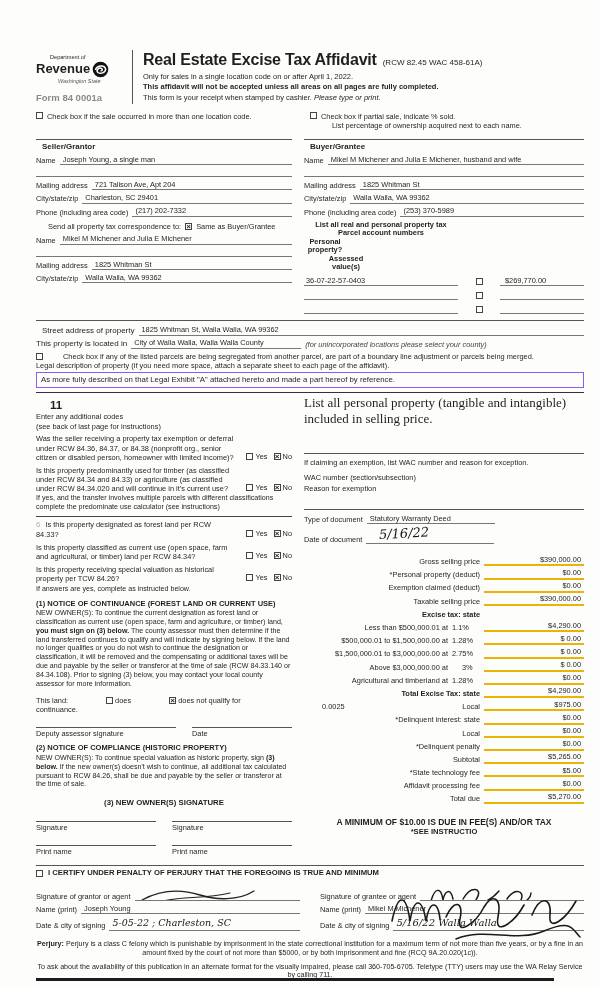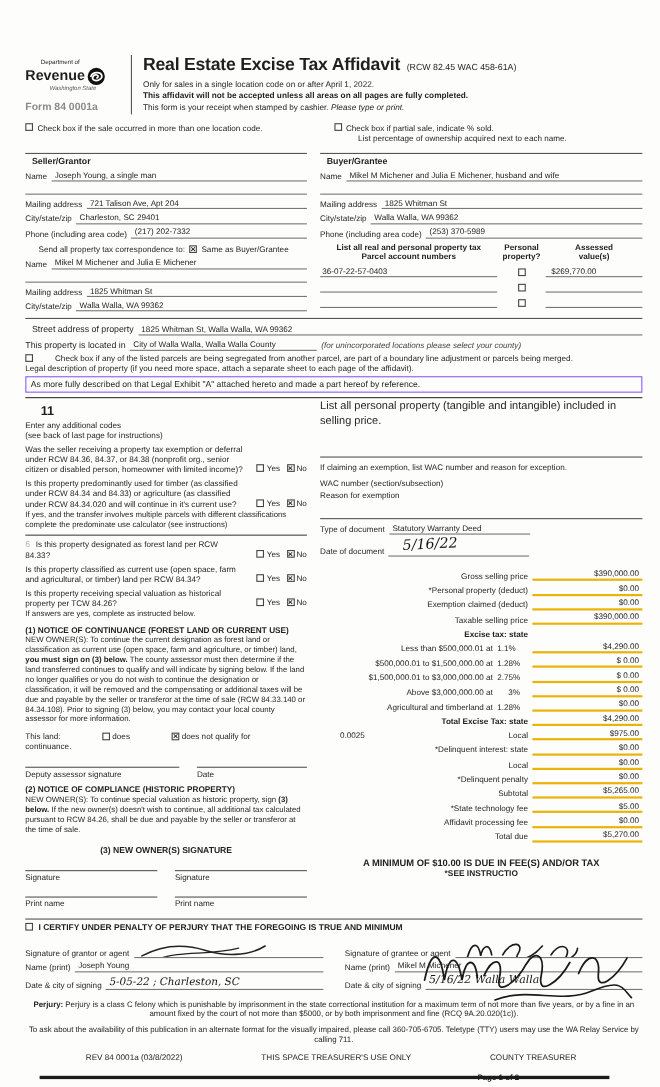--- a/index.html
+++ b/index.html
@@ -2,21 +2,21 @@
 <html><head>
 <meta charset="utf-8">
 <style>
   * { box-sizing: border-box; }
   html,body { margin:0; padding:0; }
   body {
     width:600px; height:988px; background:#fdfdfc;
     font-family:"Liberation Sans", sans-serif; color:#1f1f1f;
     font-size:7.4px; line-height:1.25; position:relative; overflow:hidden;
   }
-  .page { padding:50px 16px 0 23px; height:100%; position:relative; }
+  .page { padding:50px 16px 0 36px; height:100%; position:relative; }
 
   
   .hdr { display:flex; }
   .logo { width:96px; padding-top:4px; flex-shrink:0; }
   .dept-small { font-size:5.6px; margin-left:14px; }
   .revenue-row { display:flex; align-items:center; gap:2px; }
   .revenue { font-size:13px; font-weight:bold; }
   .wastate { font-size:5.4px; font-style:italic; color:#555; margin-left:22px; }
   .formno { font-size:9.5px; font-weight:bold; color:#8a8a8a; margin-top:7px; }
   .titleblk { border-left:1.5px solid #555; padding-left:10px; flex:1; }
@@ -42,21 +42,21 @@
   .colL { width:256px; flex-shrink:0; }
   .colR { flex:1; }
   .sect-top { border-top:1px solid #555; padding-top:2px; }
   .sect-title { font-weight:bold; font-size:8px; margin-left:6px; }
   .fr { display:flex; align-items:flex-end; margin-top:2.2px; min-height:11px; }
   .fr .lbl { white-space:nowrap; margin-right:4px; }
   .uv { flex:1; border-bottom:1px solid #777; padding:0 3px 0.5px; white-space:nowrap; overflow:hidden; }
   .blankline { border-bottom:1px solid #777; height:10px; margin-top:2px; }
   .corr { margin:5px 0 3px; display:flex; gap:4px; align-items:center; padding-left:12px; }
 
-  .ptable-hdr { display:flex; font-weight:bold; text-align:center; margin-top:4px; line-height:1.15; }
+  .ptable-hdr { display:flex; font-weight:bold; text-align:center; margin-top:4px; line-height:1.15;flex-direction:column; }
   .pc1 { width:55%; } .pc2 { width:15%; } .pc3 { width:30%; }
   .prow { display:flex; align-items:flex-end; margin-top:3.5px; min-height:10.5px; }
   .prow .pn { width:55%; border-bottom:1px solid #777; padding:0 2px; }
   .prow .pp { width:15%; text-align:center; }
   .prow .pv { width:30%; border-bottom:1px solid #777; padding:0 5px; }
 
   
   .street { border-top:1px solid #555; margin-top:6px; padding-top:3px; }
   .seg { display:flex; gap:20px; margin-top:2.5px; align-items:center; }
   .legalbox { border:1px solid #8b5cf6; padding:2px 4px; margin-top:2px; font-size:7.8px; }
@@ -73,21 +73,21 @@
   .marker6 { color:#b5b5b5; font-size:8px; margin-right:5px; }
   .noticet { font-weight:bold; font-size:7.5px; margin-top:5px; }
   .para { font-size:7.1px; margin-top:1px; }
   .landrow { display:flex; margin-top:7px; gap:6px; }
   .landrow .gap { width:26px; }
   .sigline { display:flex; gap:16px; margin-top:13px; }
   .sigcell { flex:1; border-top:1px solid #555; padding-top:1px; }
   .sig3title { font-weight:bold; text-align:center; margin-top:9px; font-size:7.8px; }
 
   
-  .ppnote { font-size:10px; }
+  .ppnote { font-size:13px;font-family:Liberation Serif, serif; }
   .rhr { border-top:1px solid #555; }
   .hand { font-family:"DejaVu Serif", serif; font-style:italic; color:#161616; }
   .hand-date { font-size:13px; transform:rotate(-3deg); display:inline-block; padding-left:10px; }
   .doc-row { display:flex; align-items:flex-end; margin-top:4px; }
 
   .taxtbl { margin-top:9px; }
   .trow { display:flex; align-items:flex-end; min-height:13.2px; }
   .tpre { width:58px; padding-left:18px; }
   .tl { flex:1; text-align:right; padding-right:4px; white-space:nowrap; }
   .trate { width:32px; }

